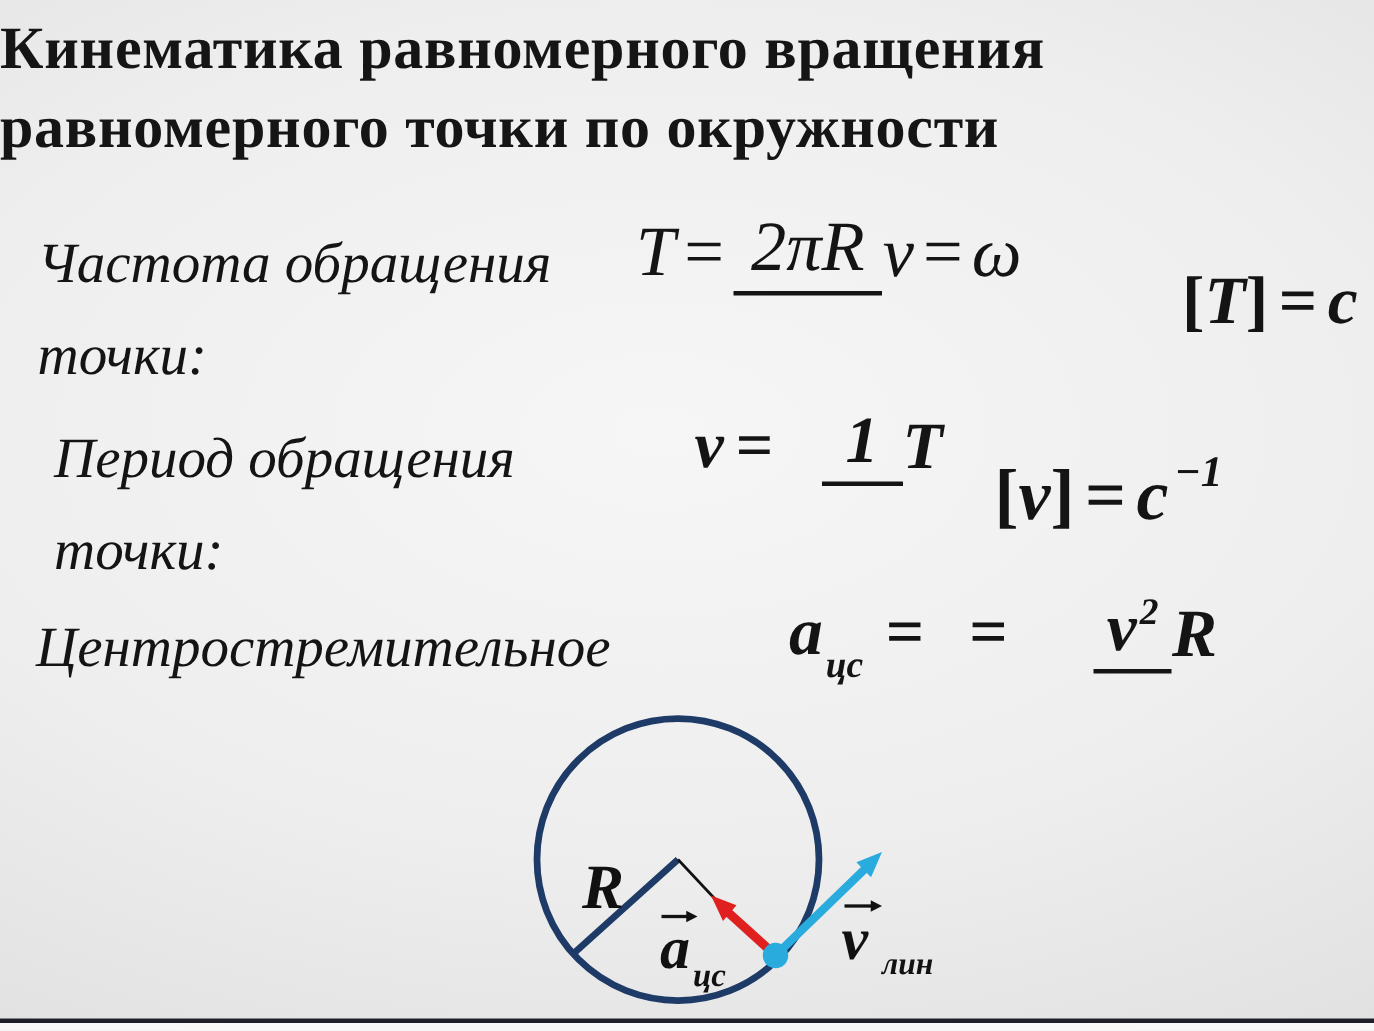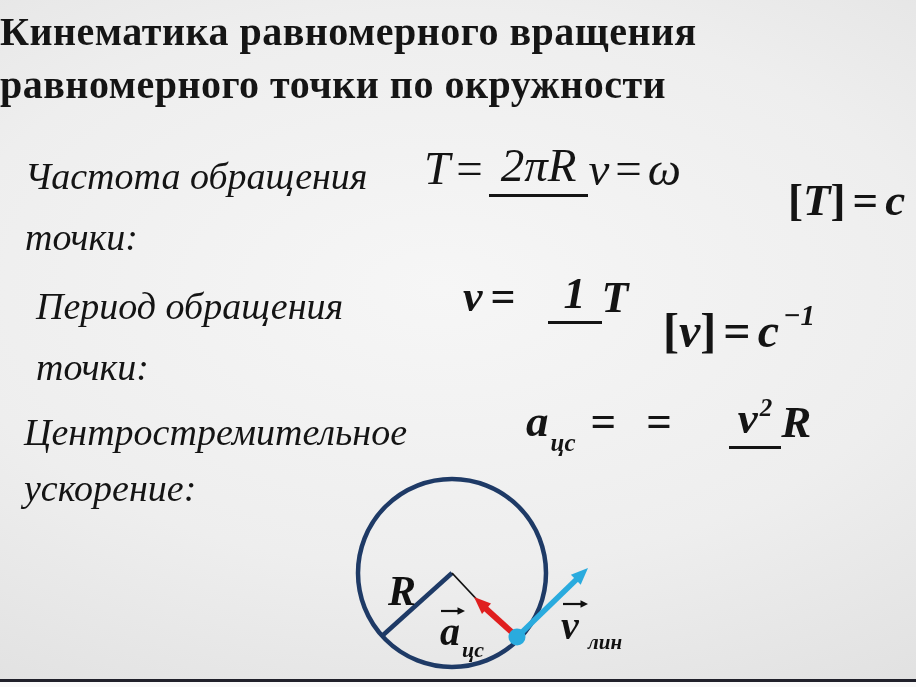--- a/index.html
+++ b/index.html
@@ -130,21 +130,20 @@
     <span class="br">[</span>
     <span class="sym">ν</span>
     <span class="br">]</span>
     <span class="eq">=</span>
     <span class="val">c</span>
     <span class="usup">−1</span>
   </div>
 
   <div class="lbl lbl-accel">
     <div>Центростремительное</div>
-    <div>ускорение:</div>
   </div>
 
   <div class="formula f-accel">
     <span>
       <span>a</span><span class="ssub">цс</span>
     </span>
     <span class="eq">=</span>
     <span class="eq">=</span>
     <span class="frac">
       <span class="num">

